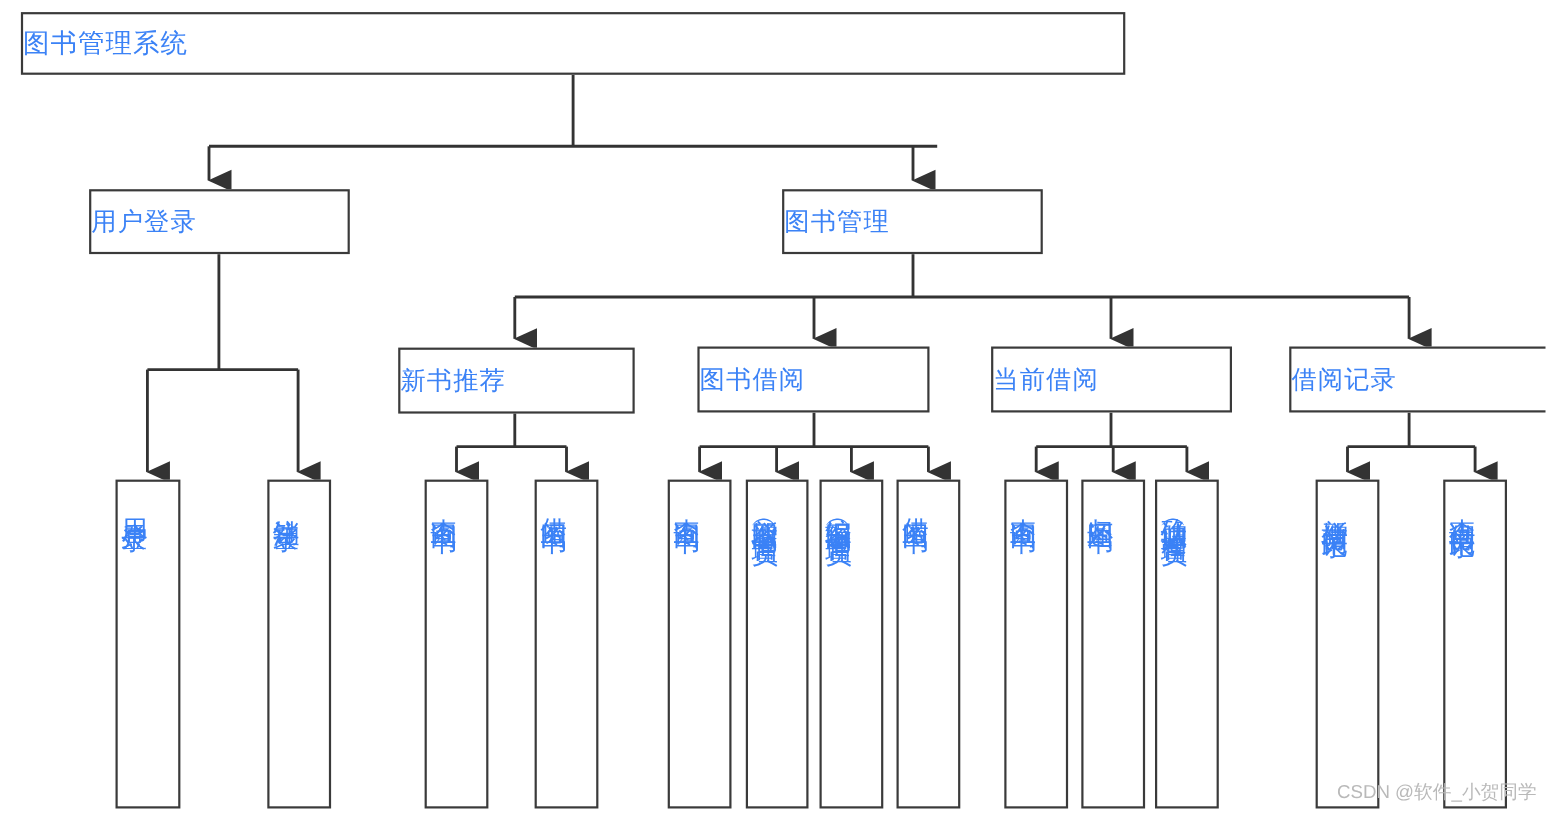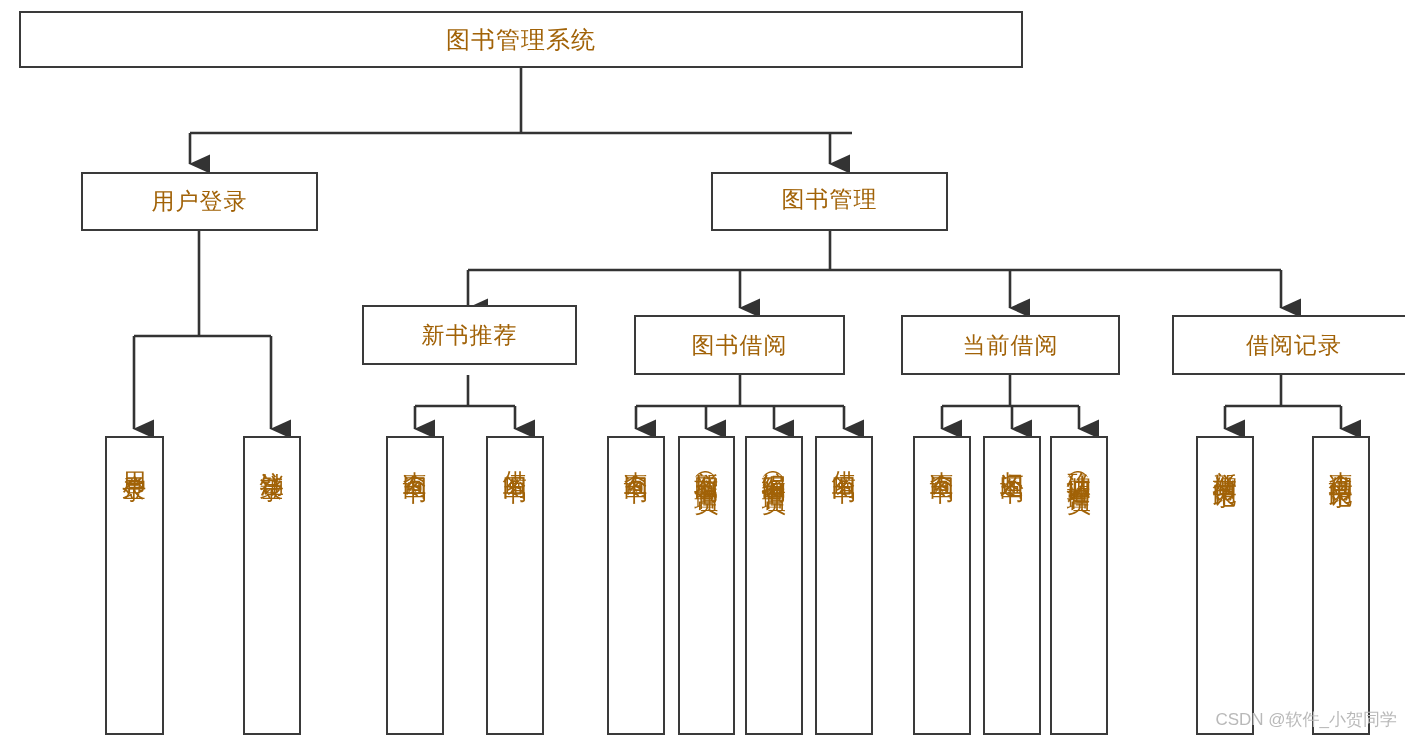--- a/index.html
+++ b/index.html
@@ -12,22 +12,21 @@
     position:relative;
   }
   #canvas{position:absolute;left:0;top:0;width:1405px;height:747px;}
   .node{
     position:absolute;
     box-sizing:border-box;
     background:#ffffff;
     border:2.5px solid #3a3a3a;
     display:flex;
     align-items:center;
-    justify-content:center;
-    color:#a16207;
+    color:#3b82f6;
     z-index:3;
   }
   .node .lbl{
     display:block;
     text-align:center;
     line-height:1.15;
     white-space:nowrap;
   }
   
   .h-node .lbl{font-size:23px;letter-spacing:1px;}
@@ -108,25 +107,25 @@
     </g>
   </svg>
 
   <div class="node h-node root" style="left:19px;top:11px;width:1004px;height:57px;">
     <span class="lbl">图书管理系统</span>
   </div>
 
   <div class="node h-node" style="left:81px;top:172px;width:237px;height:59px;">
     <span class="lbl">用户登录</span>
   </div>
-  <div class="node h-node" style="left:711px;top:172px;width:237px;height:59px;font-family:Liberation Mono, monospace;">
+  <div class="node h-node" style="left:711px;top:172px;width:237px;height:59px;">
     <span class="lbl">图书管理</span>
   </div>
 
-  <div class="node h-node" style="left:362px;top:305px;width:215px;height:60px;">
+  <div class="node h-node" style="left:362px;top:316px;width:215px;height:60px;">
     <span class="lbl">新书推荐</span>
   </div>
   <div class="node h-node" style="left:901px;top:315px;width:219px;height:60px;">
     <span class="lbl">当前借阅</span>
   </div>
   <div class="node h-node" style="left:634px;top:315px;width:211px;height:60px;">
     <span class="lbl">图书借阅</span>
   </div>
   <div class="node h-node" style="left:1172px;top:315px;width:244px;height:60px;">
     <span class="lbl">借阅记录</span>

